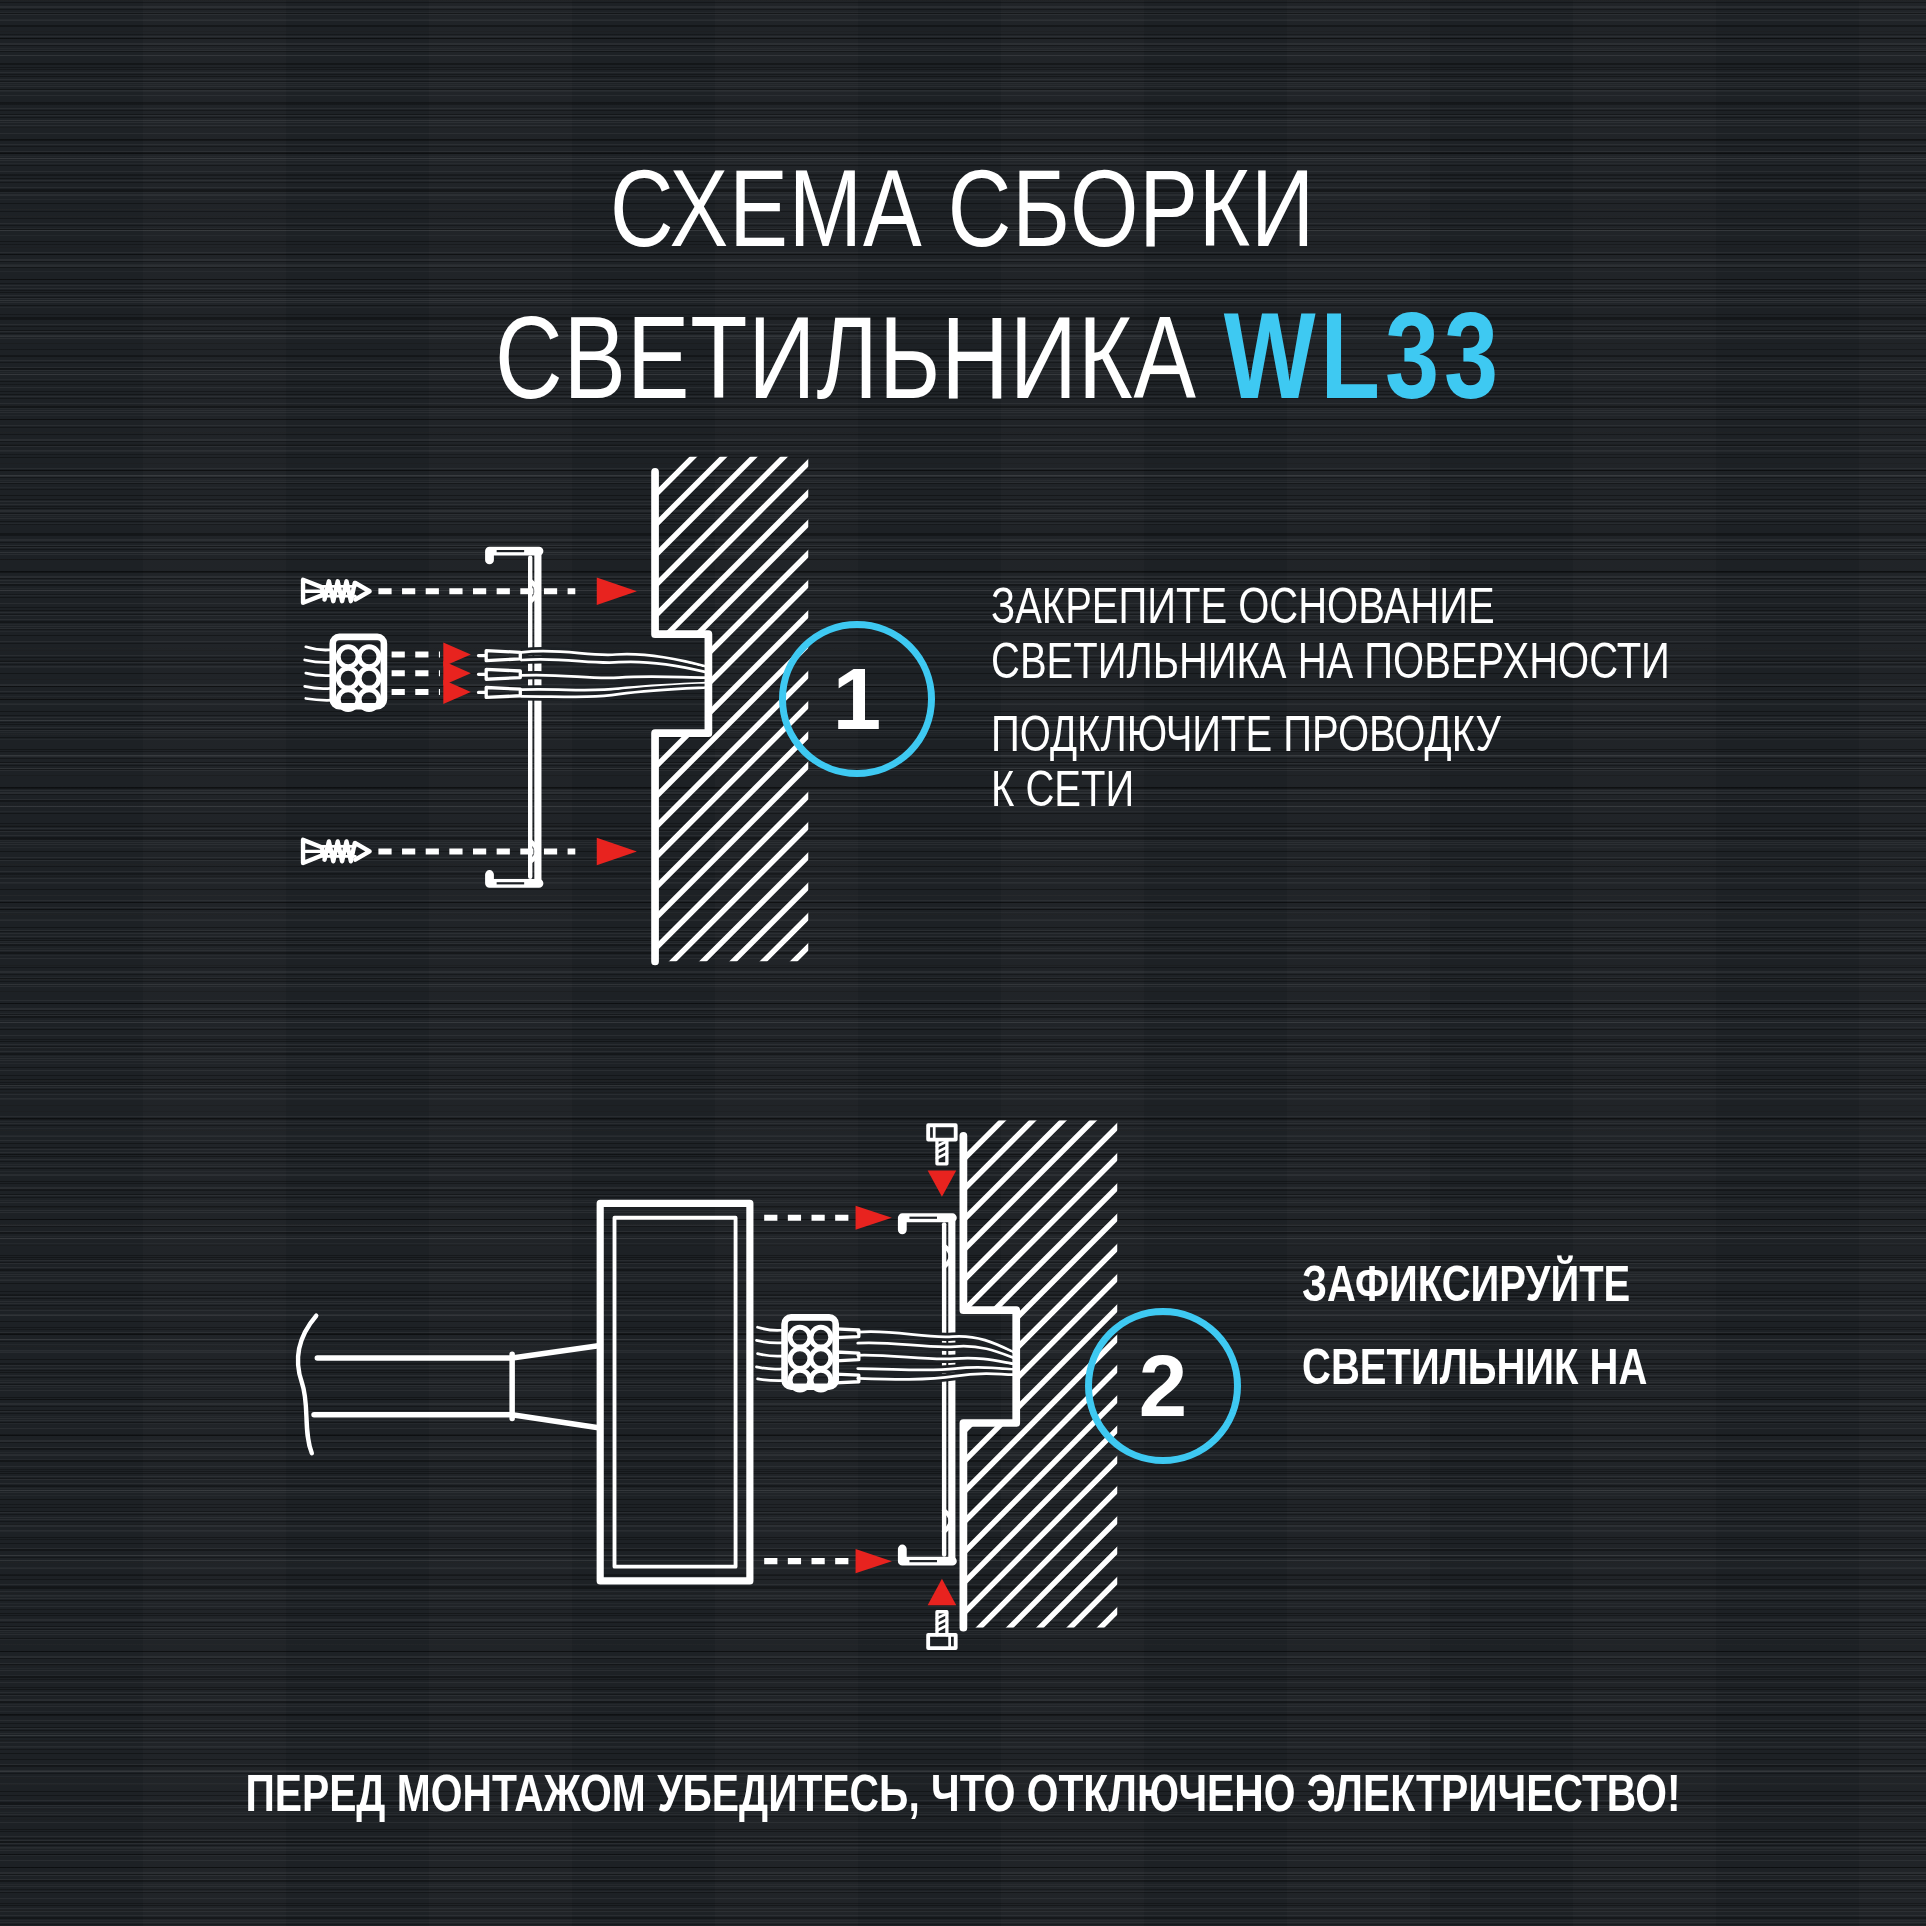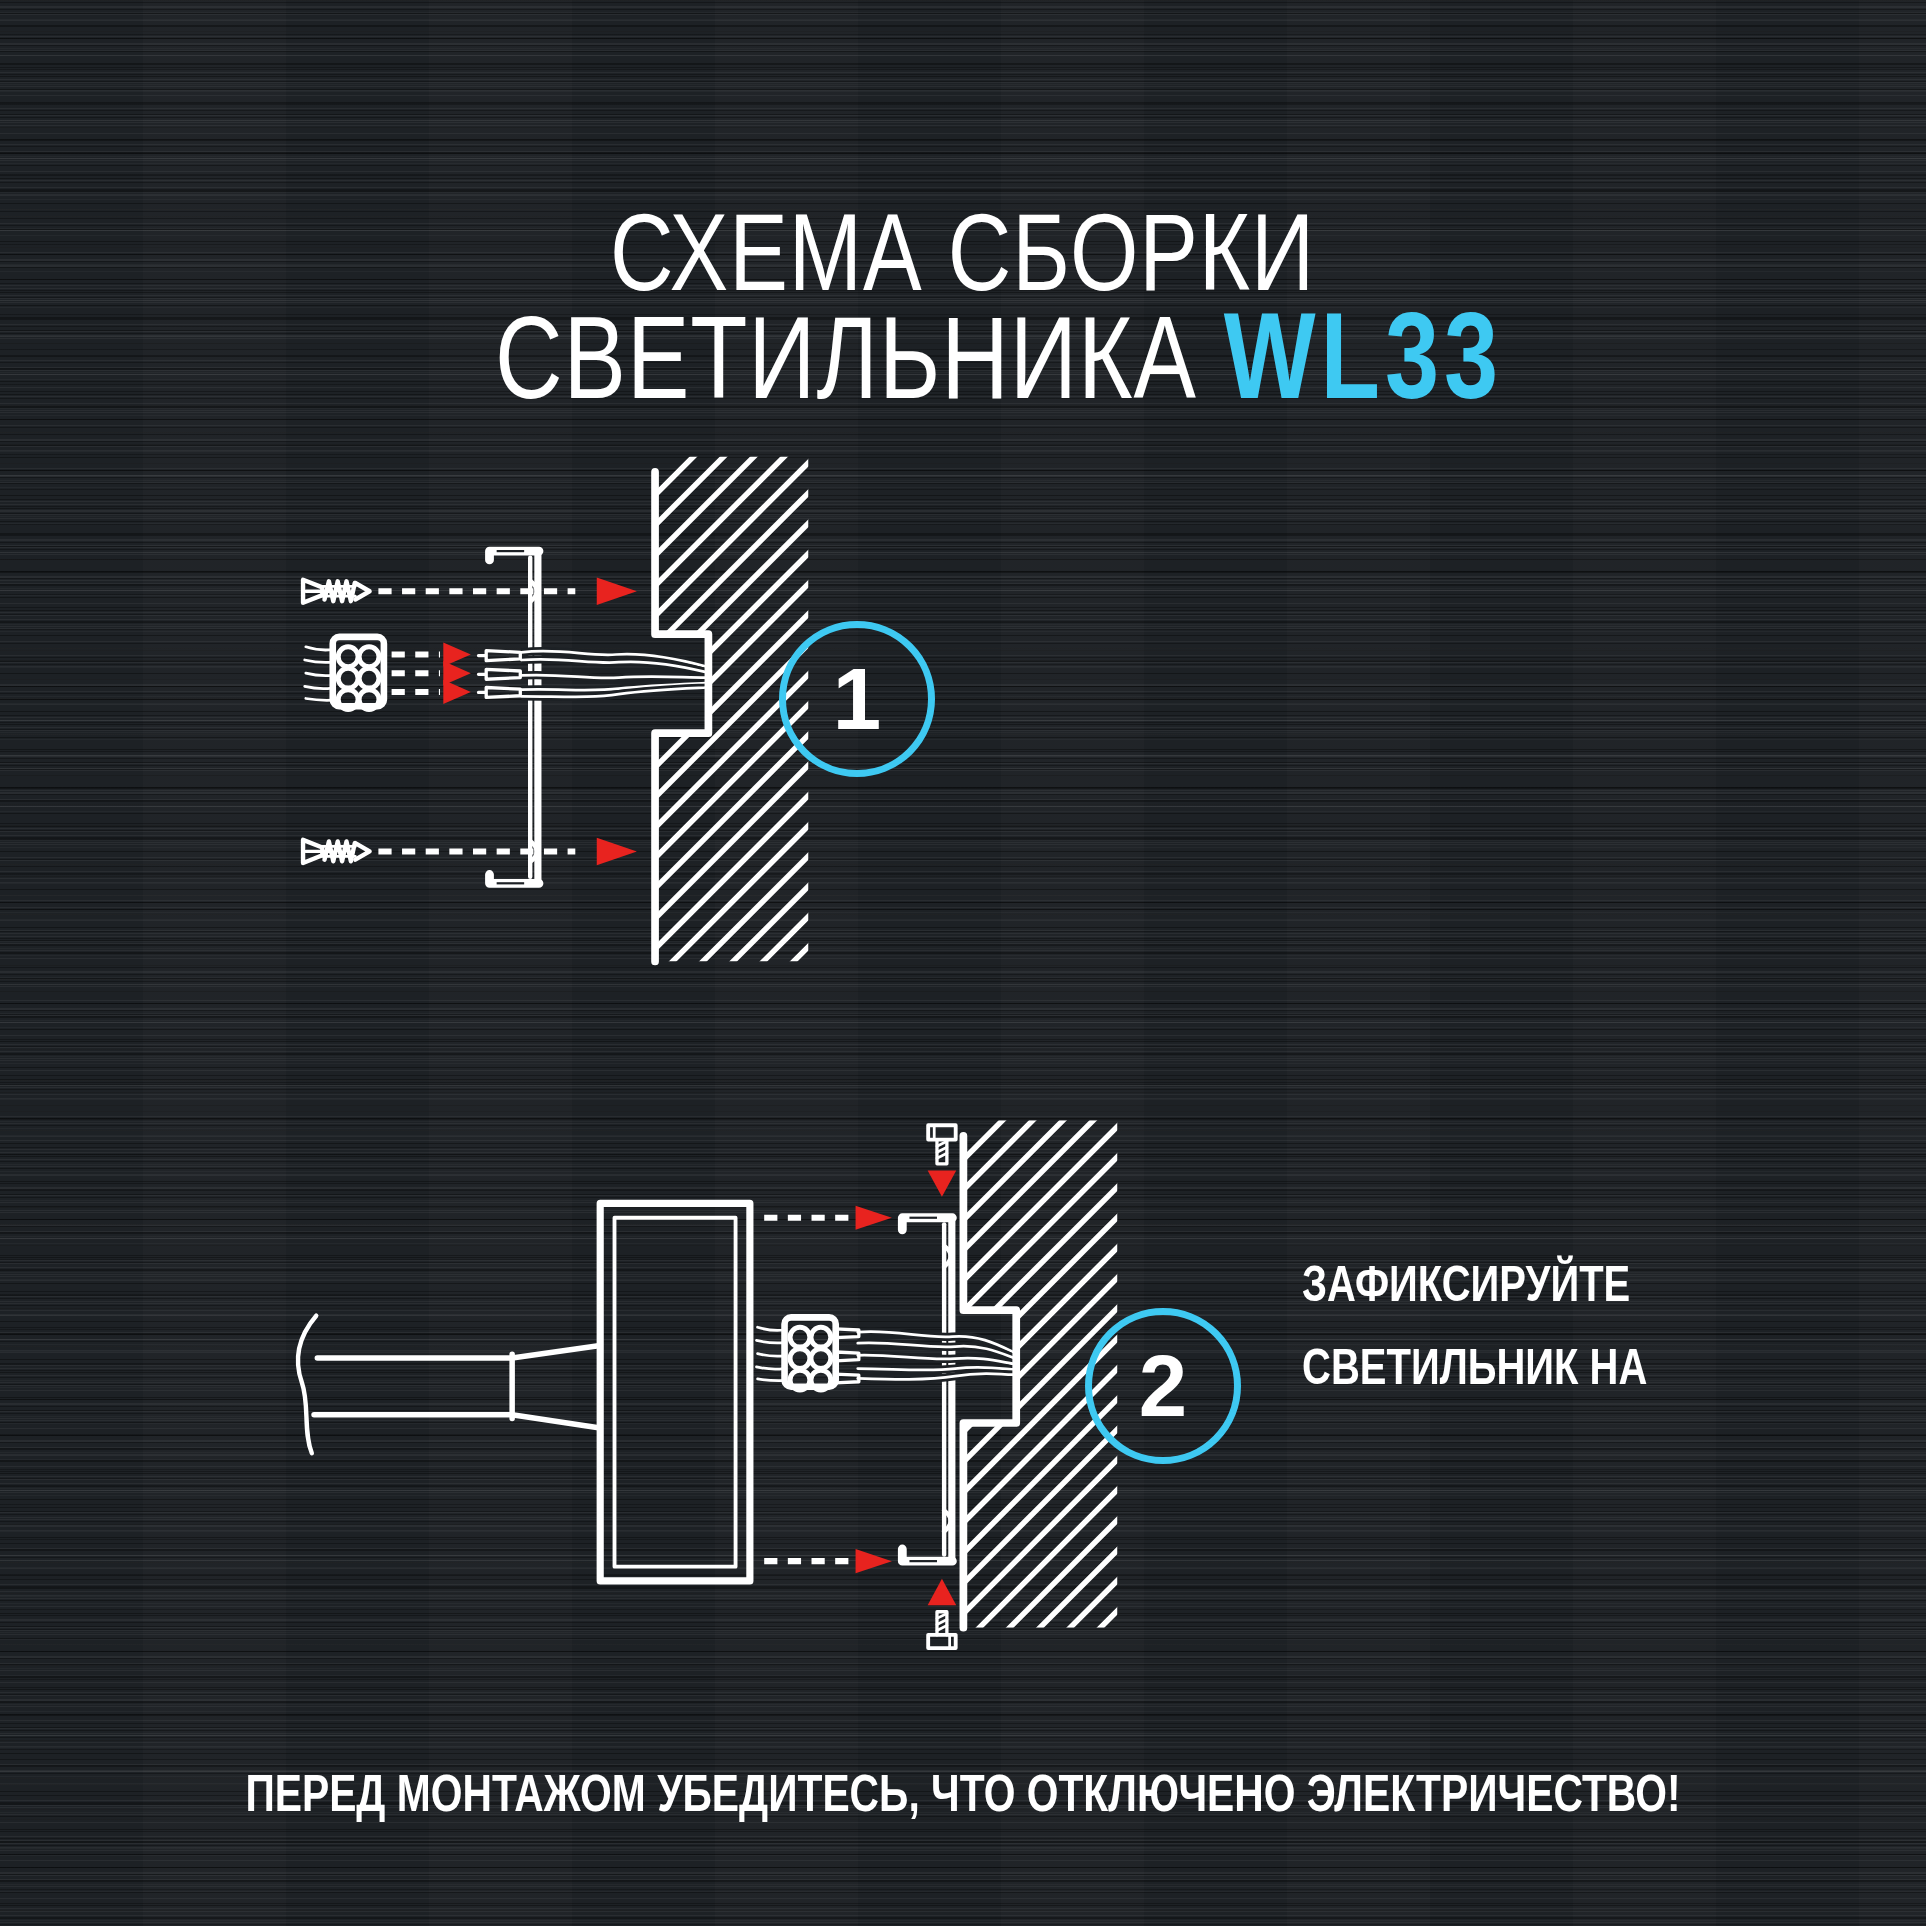--- a/index.html
+++ b/index.html
@@ -13,21 +13,21 @@
     background-image:
       repeating-linear-gradient(180deg, rgba(255,255,255,.05) 0 0.6px, rgba(255,255,255,0) 0.6px 2.2px, rgba(0,0,0,.30) 2.2px 2.8px, rgba(0,0,0,0) 2.8px 5px, rgba(255,255,255,.03) 5px 5.5px, rgba(0,0,0,0) 5.5px 7.2px),
       repeating-linear-gradient(180deg, rgba(0,0,0,.34) 0 1.1px, rgba(0,0,0,0) 1.1px 6px, rgba(255,255,255,.05) 6px 6.6px, rgba(0,0,0,0) 6.6px 12.7px),
       repeating-linear-gradient(180deg, rgba(255,255,255,0) 0 20.4px, rgba(255,255,255,.055) 20.4px 21px, rgba(255,255,255,0) 21px 34px, rgba(0,0,0,.26) 34px 35px),
       repeating-linear-gradient(90deg, rgba(255,255,255,0) 0 143px, rgba(255,255,255,.015) 143px 286px);
     color:#fff;
   }
   .cond{display:inline-block;transform:scaleX(.8);transform-origin:center center;white-space:nowrap;}
   .cond-l{display:inline-block;transform:scaleX(.8);transform-origin:left center;white-space:nowrap;}
   .title-line{position:absolute;left:0;width:1926px;text-align:center;letter-spacing:.01em;}
-  .t1{top:144px;font-size:110px;font-weight:400;margin-top:44px;}
+  .t1{top:144px;font-size:110px;font-weight:400;}
   .t2{top:286px;font-size:117px;font-weight:400;padding-left:36px;}
   .model{font-weight:700;color:#3ec9f2;letter-spacing:.05em;font-size:1.04em;}
   .step-text{position:absolute;font-size:50px;font-weight:400;}
   .step-text .ln{display:block;}
   #step1-text{left:991px;top:579px;}
   #step1-text .ln{height:55px;line-height:55px;}
   #step1-text .para2{margin-top:17.6px;}
   #step2-text{left:1302px;top:1243px;}
   #step2-text .ln{height:83px;line-height:83px;font-weight:bold;}
   .step-circle{
@@ -136,20 +136,26 @@
       <path class="w" stroke-width="6" d="M556 1548 H598"></path>
       <path class="w" stroke-width="5" d="M586 1539 H646 M586 1557 H646"></path>
       <path class="w" stroke-width="8" d="M590 1563 L598 1530 L606 1566 L614 1530 L622 1566 L630 1530 L638 1566 L645 1533"></path>
       <path class="w" stroke-width="8" d="M646 1563 L672 1548 L646 1533"></path>
     </g>
   </svg>
 
   <div class="step-circle" id="circle1">
       <span>1</span>
     </div>
+  <div class="step-text" id="step1-text">
+    <span class="ln"><span class="cond-l">ЗАКРЕПИТЕ ОСНОВАНИЕ</span></span>
+    <span class="ln"><span class="cond-l">СВЕТИЛЬНИКА НА ПОВЕРХНОСТИ</span></span>
+    <span class="ln para2"><span class="cond-l">ПОДКЛЮЧИТЕ ПРОВОДКУ</span></span>
+    <span class="ln"><span class="cond-l">К СЕТИ</span></span>
+  </div>
 
   <svg id="diagram2" class="diagram" width="908" height="633" viewBox="450 2000 1650 1150">
     <defs>
       <clipPath id="hatchClip2">
         <path d="M1750 2035 H2030 V2957 H1750 V2585 H1846 V2380 H1750 Z"></path>
       </clipPath>
     </defs>
 
     <g clip-path="url(#hatchClip2)">
       <path class="wb" stroke-width="10" d="M1730 2126 L2070 1786 M1730 2181 L2070 1841 M1730 2236 L2070 1896 M1730 2291 L2070 1951 M1730 2346 L2070 2006 M1730 2401 L2070 2061 M1730 2456 L2070 2116 M1730 2511 L2070 2171 M1730 2566 L2070 2226 M1730 2621 L2070 2281 M1730 2676 L2070 2336 M1730 2731 L2070 2391 M1730 2786 L2070 2446 M1730 2841 L2070 2501 M1730 2896 L2070 2556 M1730 2951 L2070 2611 M1730 3006 L2070 2666 M1730 3061 L2070 2721 M1730 3116 L2070 2776 M1730 3171 L2070 2831 M1730 3226 L2070 2886 M1730 3281 L2070 2941 M1730 3336 L2070 2996"></path>

